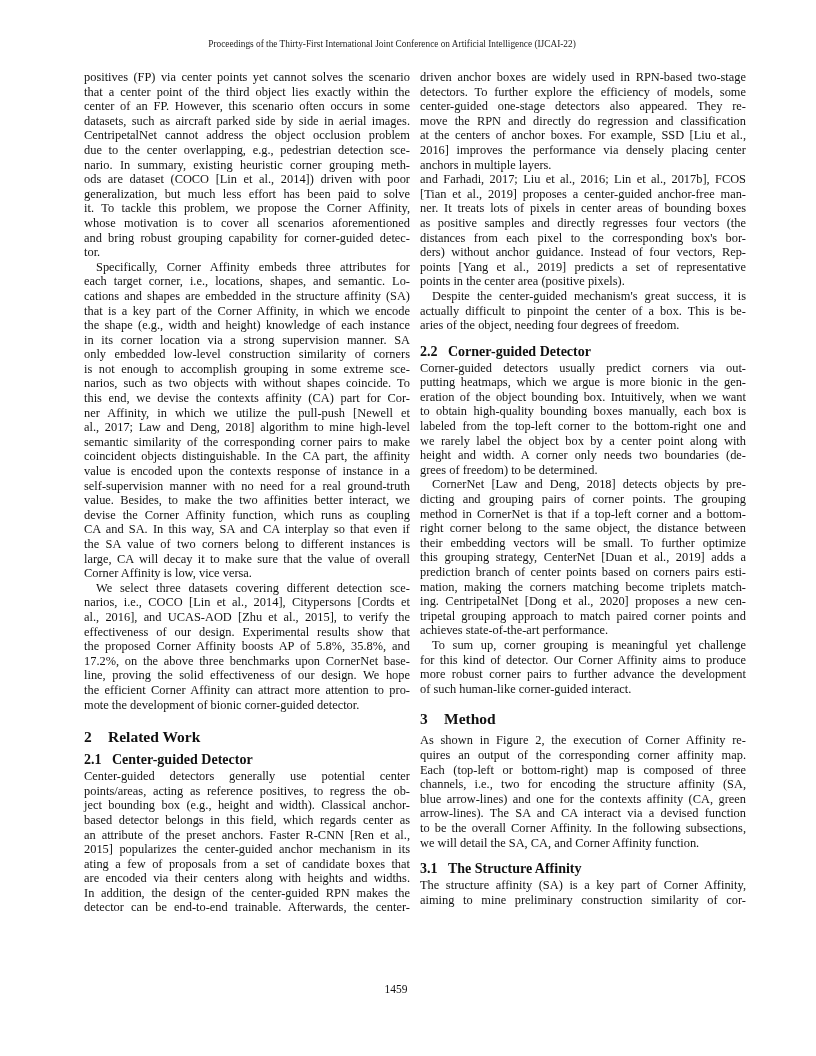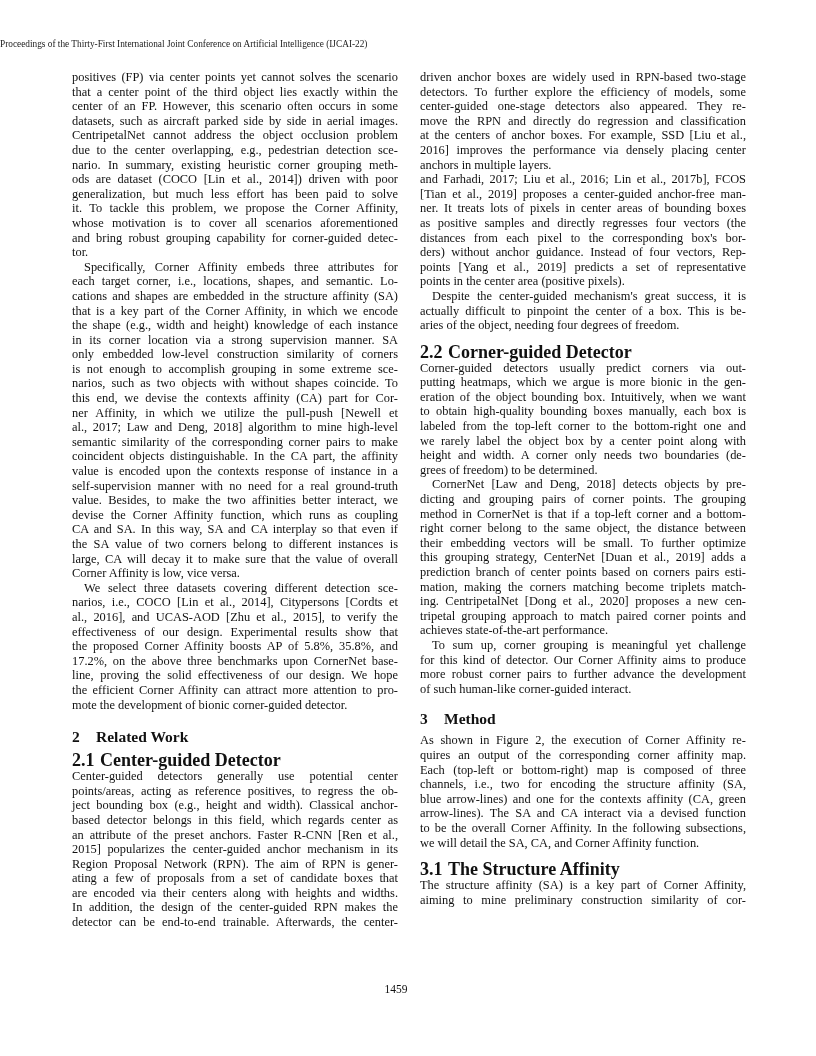--- a/index.html
+++ b/index.html
@@ -1,28 +1,28 @@
 <!DOCTYPE html>
 <html><head>
 <meta charset="utf-8">
 <style>
   html, body { margin:0; padding:0; background:#ffffff; }
   body { width:816px; height:1056px; position:relative; overflow:hidden;
          font-family:"Liberation Serif", "DejaVu Serif", serif; color:#111; }
-  .running-head { position:absolute; top:39px; left:0; width:784px; text-align:left;
+  .running-head { position:absolute; top:39px; left:0; width:784px; text-align:center;
                   font-size:9.3px; letter-spacing:0; color:#222; }
   .col { position:absolute; top:70px; width:326px; }
-  .col.left { left:72px; }
+  .col.left { left:84px; }
   .col.right { left:420px; }
   .line { display:block; height:14.6px; line-height:14.6px; font-size:12.4px;
           white-space:nowrap; text-align:justify; text-align-last:justify; }
   .line.last { text-align-last:left; }
   .line.indent { padding-left:12px; }
   .h1 { font-weight:bold; font-size:15.5px; line-height:20px; height:20px; white-space:nowrap; }
-  .h2 { font-weight:bold; font-size:18px; line-height:18px; height:18px; white-space:nowrap; }
+  .h2 { font-weight:bold; font-size:14px; line-height:18px; height:18px; white-space:nowrap; }
   .h1 .num { display:inline-block; width:24px; }
   .h2 .num { display:inline-block; width:28px; }
   .gap-s { height:4px; }
   .gap-m { height:10px; }
   .page-number { position:absolute; top:983px; left:0; width:792px; text-align:center; font-size:11.5px; }
 </style>
 </head>
 <body>
 
 <div class="running-head">Proceedings of the Thirty-First International Joint Conference on Artificial Intelligence (IJCAI-22)</div>
@@ -86,21 +86,20 @@
   <div class="h2">
     <span class="num">2.1</span><span>Center-guided Detector</span>
   </div>
   <div>
       <span class="line">Center-guided detectors generally use potential center</span>
       <span class="line">points/areas, acting as reference positives, to regress the ob-</span>
       <span class="line">ject bounding box (e.g., height and width). Classical anchor-</span>
       <span class="line">based detector belongs in this field, which regards center as</span>
       <span class="line">an attribute of the preset anchors. Faster R-CNN [Ren et al.,</span>
       <span class="line">2015] popularizes the center-guided anchor mechanism in its</span>
-      <span class="line">Region Proposal Network (RPN). The aim of RPN is gener-</span>
       <span class="line">ating a few of proposals from a set of candidate boxes that</span>
       <span class="line">are encoded via their centers along with heights and widths.</span>
       <span class="line">In addition, the design of the center-guided RPN makes the</span>
       <span class="line">detector can be end-to-end trainable. Afterwards, the center-</span>
     </div>
 </div>
 
 <div class="col right">
   <div>
       <span class="line">driven anchor boxes are widely used in RPN-based two-stage</span>

